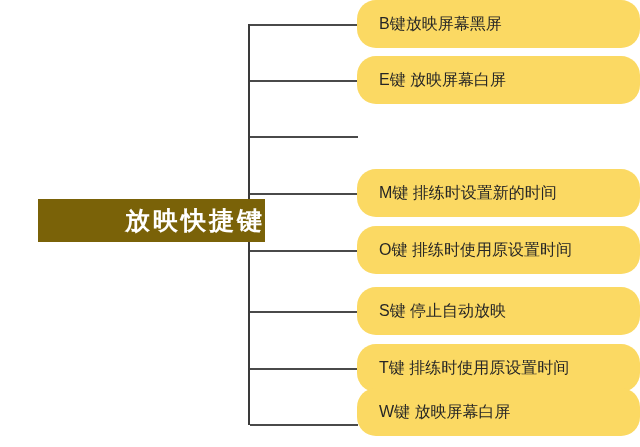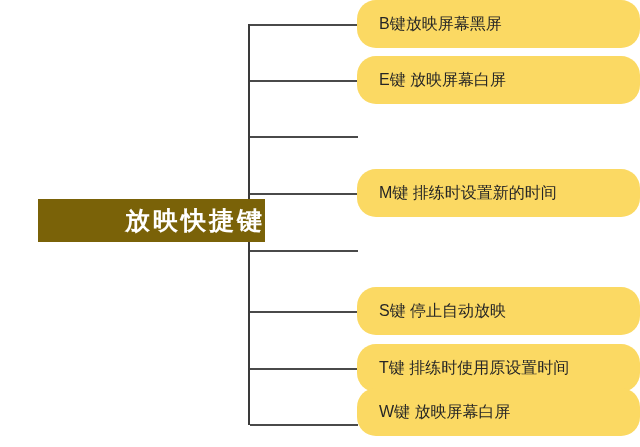--- a/index.html
+++ b/index.html
@@ -115,20 +115,23 @@
 
   <div class="leaf" style="top:56px">
     <span class="leaf-label">E键 放映屏幕白屏</span>
   </div>
 
 
   <div class="leaf" style="top:169px">
     <span class="leaf-label">M键 排练时设置新的时间</span>
   </div>
 
+  <div class="leaf" style="top:226px">
+    <span class="leaf-label">O键 排练时使用原设置时间</span>
+  </div>
 
   <div class="leaf" style="top:287px">
     <span class="leaf-label">S键 停止自动放映</span>
   </div>
 
   <div class="leaf" style="top:344px">
     <span class="leaf-label">T键 排练时使用原设置时间</span>
   </div>
 
   <div class="leaf" style="top:388px">

